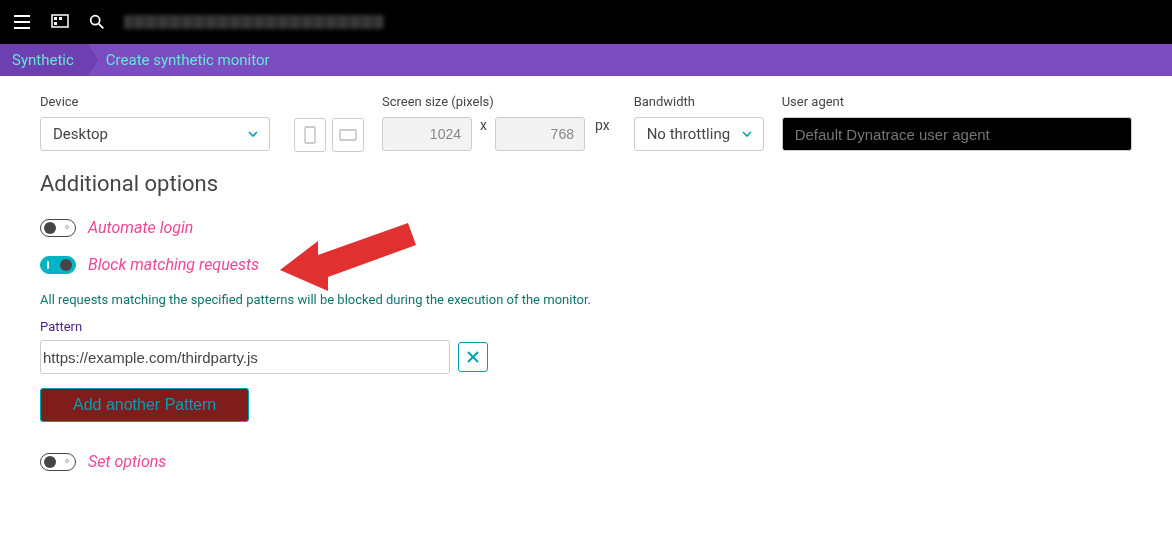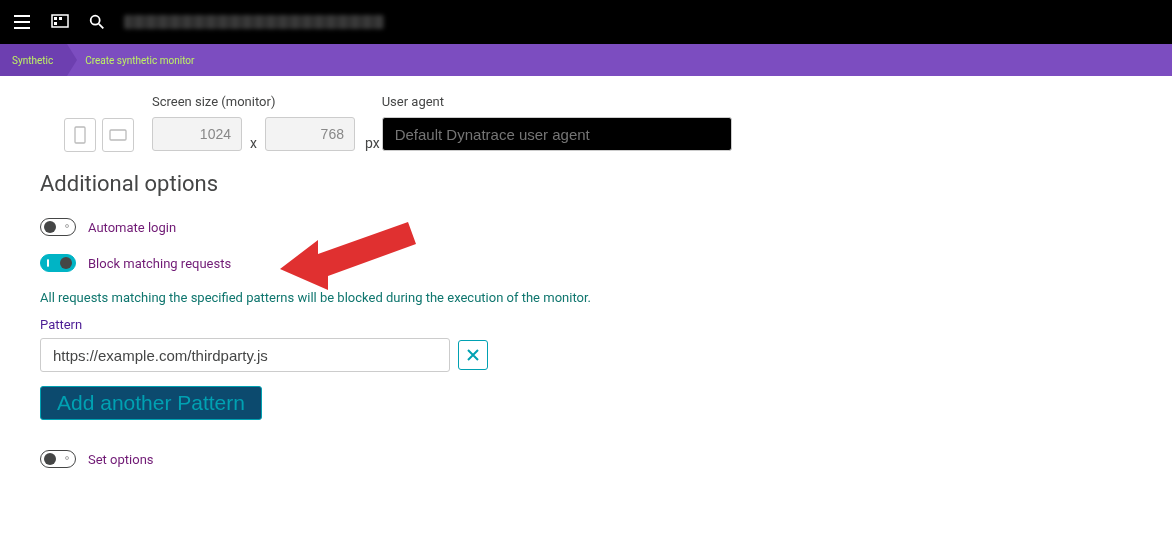--- a/index.html
+++ b/index.html
@@ -1,20 +1,20 @@
 <!DOCTYPE html>
 <html><head>
 <meta charset="utf-8">
 <style>
   * { box-sizing: border-box; margin: 0; padding: 0; }
   body { font-family: -apple-system, BlinkMacSystemFont, "Segoe UI", Roboto, Arial, sans-serif; font-size: 14px; color: #454646; background: #fff; width: 1172px; }
   .topbar { height: 44px; background: #000; display: flex; align-items: center; padding: 0 12px; gap: 18px; }
   .topbar .icon { color: #fff; display: flex; align-items: center; justify-content: center; }
   .topbar .search-blur { height: 14px; width: 260px; background: repeating-linear-gradient(90deg,#3a3a3a 0 6px,#2e2e2e 6px 12px); filter: blur(2px); border-radius:2px; }
-  .breadcrumbs { height: 32px; background: #7c4dc0; display: flex; align-items: center; color: #bef264; font-size: 10px; }
+  .breadcrumbs { height: 32px; background: #7c4dc0; display: flex; align-items: center; color: #5eead4; font-size: 15px; }
   .crumb { height: 32px; display: flex; align-items: center; padding: 0 14px 0 18px; position: relative; }
   .crumb.first { background: #6d3fb0; padding-left: 12px; }
   .crumb.first::after { content:""; position:absolute; right:-10px; top:0; border-top:16px solid transparent; border-bottom:16px solid transparent; border-left:10px solid #6d3fb0; }
   .main { padding: 18px 0 30px 40px; }
   .row { display: flex; align-items: flex-start; gap: 0; }
   .field { display:flex; flex-direction:column; }
   .label { font-size:13px; color:#454646; margin-bottom:8px; }
   .select { position:relative; border:1px solid #ccc; border-radius:3px; height:34px; display:flex; align-items:center; padding:0 30px 0 12px; font-size:15px; color:#454646; background:#fff; }
   .select .chev { position:absolute; right:10px; top:50%; transform:translateY(-50%); color:#00a1b2; }
   .device-btns { display:flex; gap:6px; margin-left:24px; margin-top:24px; }
@@ -22,27 +22,27 @@
   .size-input { width:90px; height:34px; border:1px solid #ccc; border-radius:3px; background:#f3f3f3; color:#888; font-size:14px; text-align:right; padding-right:10px; }
   .ua-input { width:350px; height:34px; border:1px solid #ccc; border-radius:3px; padding:0 12px; font-size:15px; color:#888; background:#000000; }
   .section-title { font-size:22px; color:#454646; font-weight:400; margin-top:19px; margin-bottom:22px; }
   .option-row { display:flex; align-items:center; gap:12px; margin-bottom:18px; position:relative; }
   .toggle { width:36px; height:18px; border:1px solid #454646; border-radius:10px; background:#fff; position:relative; cursor:pointer; flex-shrink:0; }
   .toggle .knob { width:12px; height:12px; background:#454646; border-radius:50%; position:absolute; top:2px; left:3px; }
   .toggle .dot { width:4px; height:4px; border:1px solid #aaa; border-radius:50%; position:absolute; top:5px; right:6px; }
   .toggle.on { background:#00b4c5; border-color:#00b4c5; }
   .toggle.on .knob { left:auto; right:3px; background:#454646; }
   .toggle.on .dot { left:6px; right:auto; border-color:#fff; background:#fff; width:2px; height:8px; border-radius:1px; top:4px; }
-  .opt-label { font-size:13px; color:#701a75; }
+  .opt-label { font-size:16px; color:#ec4899;font-style:italic; }
   .helper { font-size:13px; color:#0f766e; margin-bottom:12px; }
   .pattern-label { font-size:13px; color:#4c1d95; margin-bottom:6px; }
   .pattern-row { display:flex; align-items:center; gap:8px; margin-bottom:14px; }
-  .text-input { width:410px; height:34px; border:1px solid #ccc; border-radius:3px; padding:0 12px; font-size:15px; color:#454646; }
+  .text-input { width:410px; height:34px; border:1px solid #ccc; border-radius:3px; padding:0 2px; font-size:15px; color:#454646; }
   .icon-btn { width:30px; height:30px; border:1px solid #00a1b2; border-radius:3px; display:flex; align-items:center; justify-content:center; color:#00a1b2; background:#fff; }
-  .link-btn { border:1px solid #00a1b2; color:#00a1b2; background:#0c4a6e; border-radius:3px; height:34px; padding:0 16px; font-size:21px; display:inline-flex; align-items:center; margin-bottom:24px; cursor:pointer; }
+  .link-btn { border:1px solid #00a1b2; color:#00a1b2; background:#7f1d1d; border-radius:3px; height:34px; padding:0 32px; font-size:16px; display:inline-flex; align-items:center; margin-bottom:24px; cursor:pointer; }
   .arrow-annot { position:absolute; left:240px; top:-40px; pointer-events:none; }
   svg { display:block; }
 </style>
 </head>
 <body>
 
 <div class="topbar">
   <span class="icon">
     <svg width="20" height="20" viewBox="0 0 20 20">
         <path d="M2 4h16M2 10h16M2 16h16" stroke="#fff" stroke-width="2"></path>
@@ -66,46 +66,68 @@
 </div>
 
 <div class="breadcrumbs">
   <div class="crumb first">Synthetic</div>
   <div class="crumb">Create synthetic monitor</div>
 </div>
 
 <div class="main">
 
   <div class="row">
+    <div class="field" style="width:230px;">
+      <span class="label">Device</span>
+      <div class="select">
+        <span>Desktop</span>
+        <span class="chev">
+          <svg width="12" height="12" viewBox="0 0 12 12">
+              <path d="M2 4l4 4 4-4" fill="none" stroke="#00a1b2" stroke-width="1.6"></path>
+            </svg>
+        </span>
+      </div>
+    </div>
 
     <div class="device-btns">
       <div class="device-btn">
         <svg width="12" height="18" viewBox="0 0 12 18">
             <rect x="1" y="1" width="10" height="16" rx="1" fill="none" stroke="#bbb" stroke-width="1.3"></rect>
           </svg>
       </div>
       <div class="device-btn">
         <svg width="18" height="12" viewBox="0 0 18 12">
             <rect x="1" y="1" width="16" height="10" rx="1" fill="none" stroke="#bbb" stroke-width="1.3"></rect>
           </svg>
       </div>
     </div>
 
     <div class="field" style="margin-left:18px;">
-      <span class="label">Screen size (monitor)</span>
-      <div style="display:flex;align-items:flex-end;">
+      <span class="label">Screen size (pixels)</span>
+      <div style="display:flex;align-items:flex-start;">
         <input class="size-input" disabled="" value="1024" style="">
         <span style="margin:0 8px;">x</span>
         <input class="size-input" disabled="" value="768" style="">
         <span style="margin-left:10px;">px</span>
       </div>
     </div>
 
+    <div class="field" style="margin-left:24px;width:130px;">
+      <span class="label">Bandwidth</span>
+      <div class="select">
+        <span>No throttling</span>
+        <span class="chev">
+          <svg width="12" height="12" viewBox="0 0 12 12">
+              <path d="M2 4l4 4 4-4" fill="none" stroke="#00a1b2" stroke-width="1.6"></path>
+            </svg>
+        </span>
+      </div>
+    </div>
 
-    <div class="field" style="margin-left:2px;">
+    <div class="field" style="margin-left:18px;">
       <span class="label">User agent</span>
       <input class="ua-input" placeholder="Default Dynatrace user agent" style="">
     </div>
   </div>
 
   <h2 class="section-title">Additional options</h2>
 
   <div class="option-row">
     <div class="toggle">
         <span class="knob"></span>

